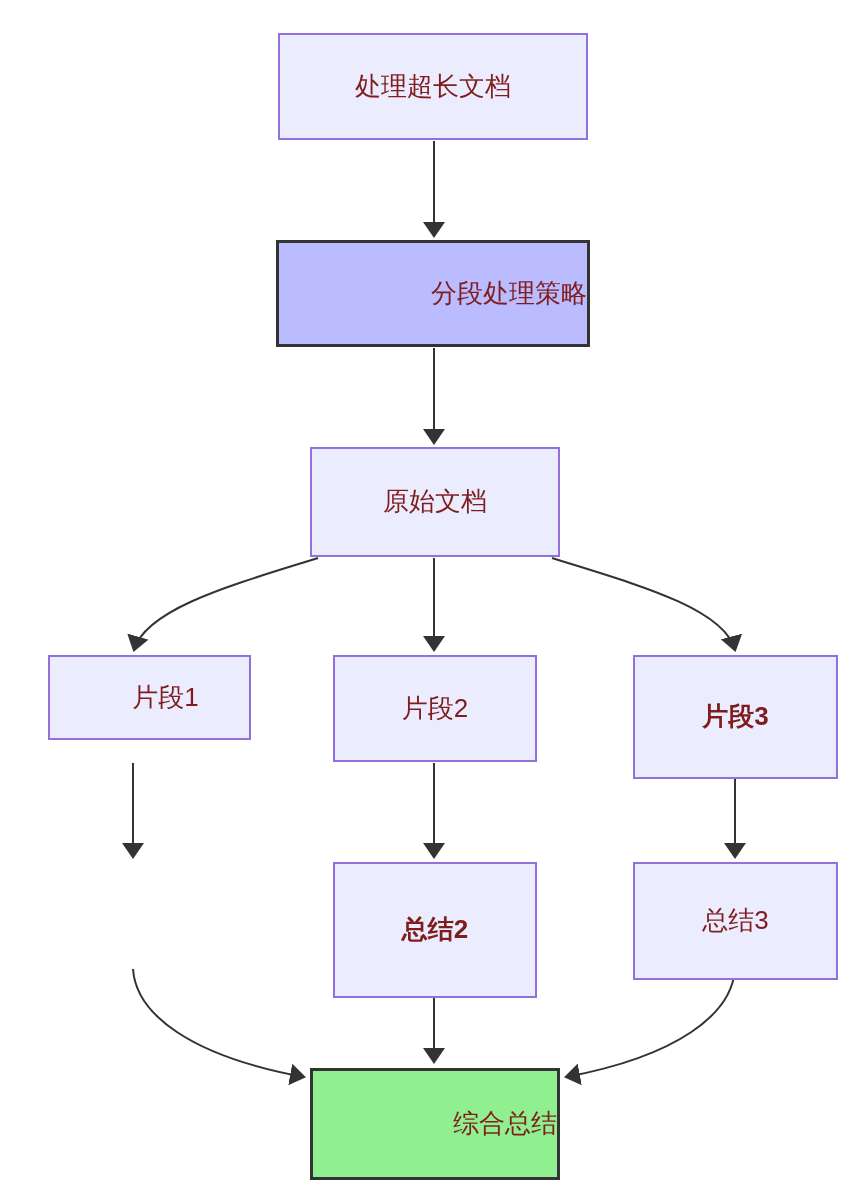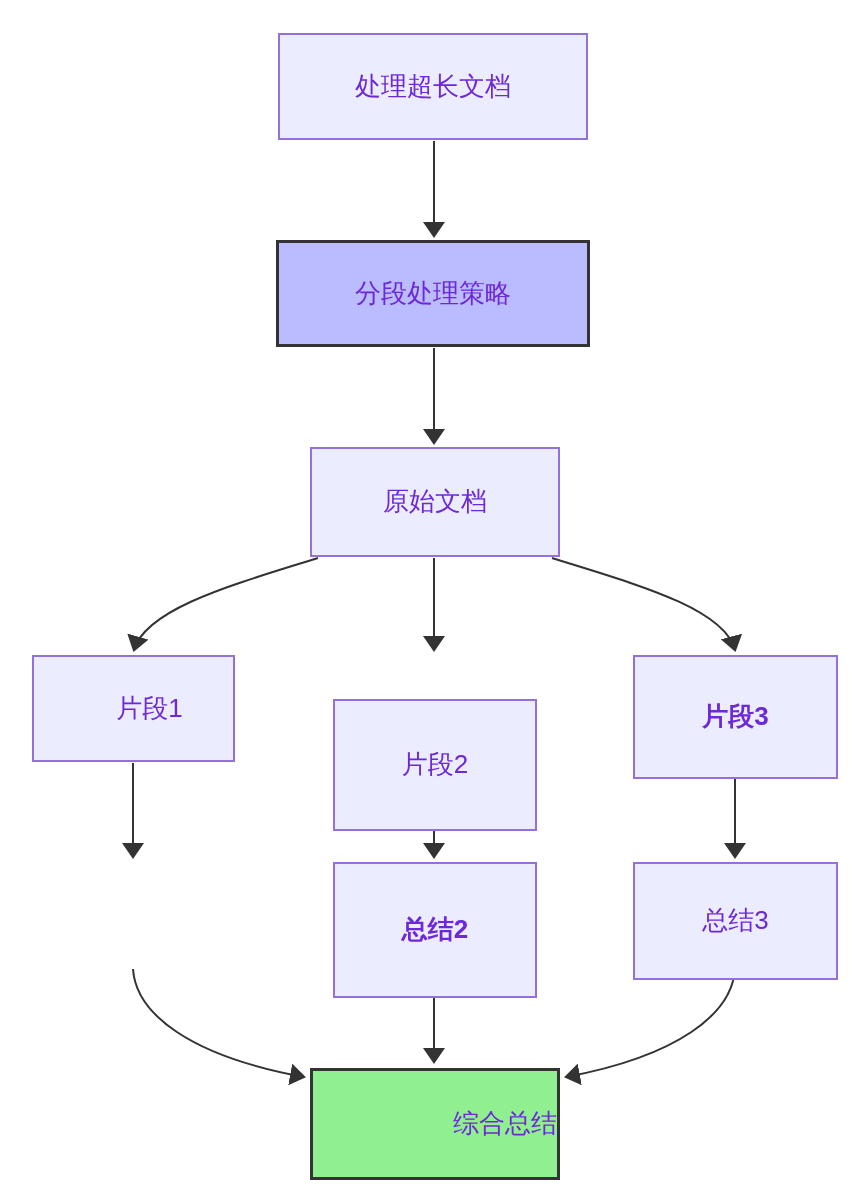--- a/index.html
+++ b/index.html
@@ -21,40 +21,41 @@
     top: 0;
   }
   .node {
     position: absolute;
     box-sizing: border-box;
     display: flex;
     align-items: center;
     justify-content: center;
     font-size: 26px;
     line-height: 1.3;
-    color: #6d28d9;
+    color: #7f1d1d;
     background: #ECECFF;
     border: 2px solid #9370DB;
     text-align: center;
     white-space: nowrap;
   }
   .node.hl-purple {
     background: #BBBBFF;
     border: 3px solid #333333;
+    justify-content: flex-end;
   }
   .node.hl-green {
     background: #90F090;
     border: 3px solid #333333;
   }
   
   #node-A  { left: 278px; top: 33px;   width: 310px; height: 107px; }
   #node-B  { left: 276px; top: 240px;  width: 314px; height: 107px; }
   #node-C  { left: 310px; top: 447px;  width: 250px; height: 110px; }
-  #node-D1 { left: 32px;  top: 655px;  width: 203px; height: 107px; padding-left: 32px; }
-  #node-D2 { left: 333px; top: 655px;  width: 204px; height: 132px; margin-top: 44px; }
+  #node-D1 { left: 48px;  top: 655px;  width: 203px; height: 85px; padding-left: 32px; }
+  #node-D2 { left: 333px; top: 655px;  width: 204px; height: 107px; }
   #node-D3 { left: 633px; top: 655px;  width: 205px; height: 124px; font-weight: bold; }
   #node-E1 { left: 32px;  top: 862px;  width: 203px; height: 106px; }
   #node-E2 { left: 333px; top: 862px;  width: 204px; height: 136px; font-weight: bold; }
   #node-E3 { left: 633px; top: 862px;  width: 205px; height: 118px; }
   #node-F  { left: 310px; top: 1068px; width: 250px; height: 112px; justify-content: flex-end; }
 </style>
 </head>
 <body>
 
 <div id="canvas">

